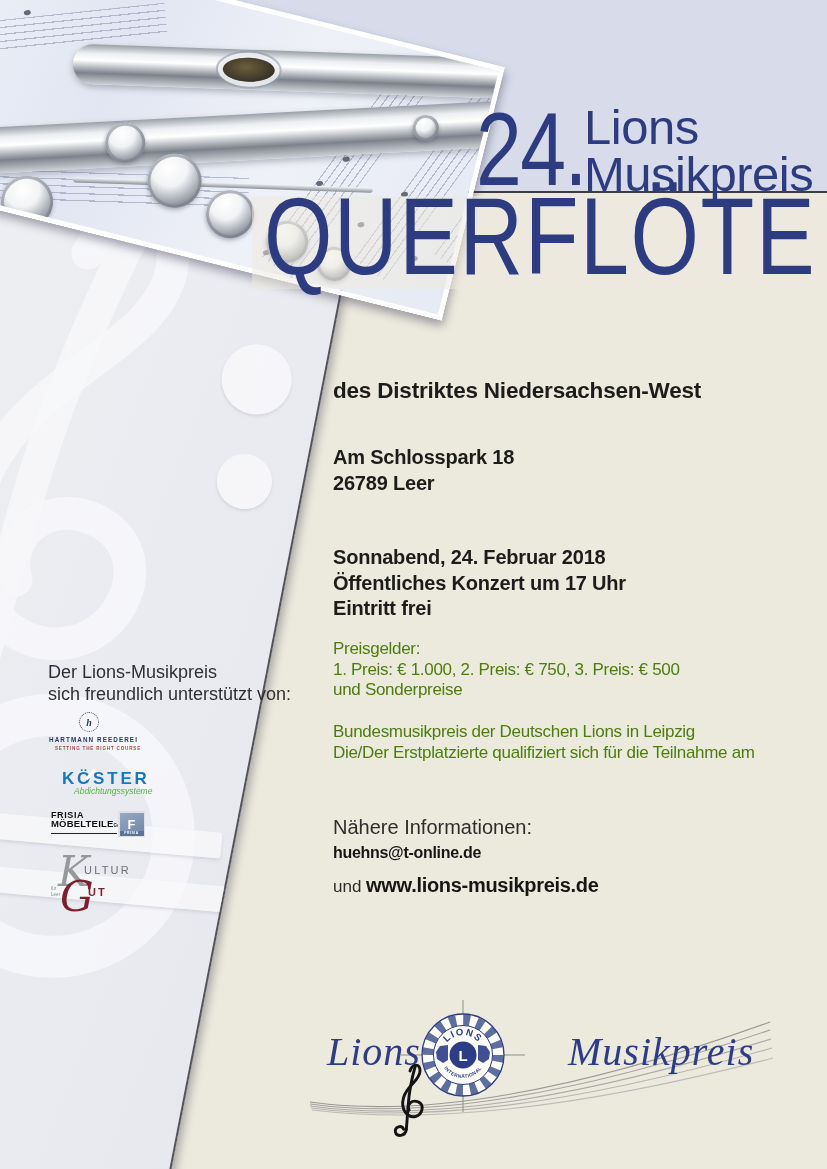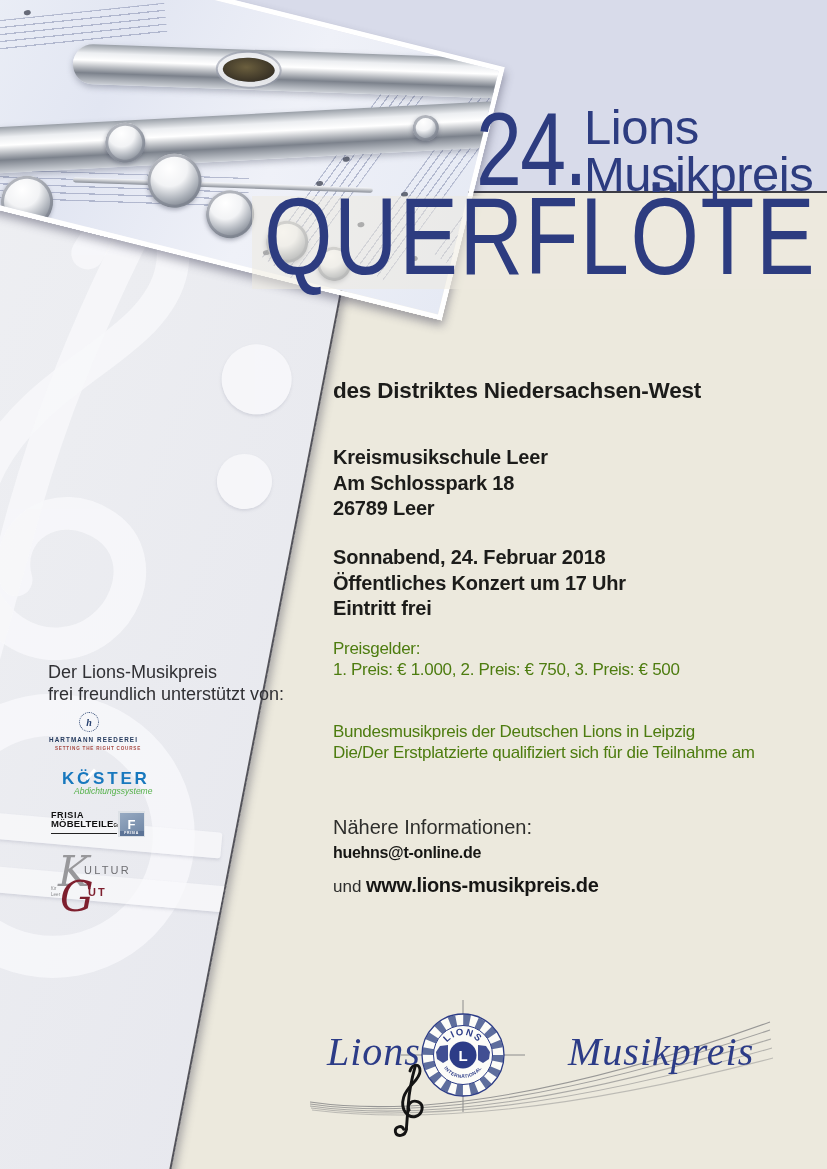--- a/index.html
+++ b/index.html
@@ -171,48 +171,48 @@
   <div class="abs t24 navy">24.</div>
   <div class="abs brand navy">
     <div>Lions</div>
     <div>Musikpreis</div>
   </div>
   <div class="abs querfloete navy">QUERFLÖTE</div>
 
   <div class="abs subtitle">des Distriktes Niedersachsen-West</div>
 
   <div class="abs blk-bold" style="top:445px;">
-    <div>Kreismusikschule Leer</div>
     <div>Am Schlosspark 18</div>
     <div>26789 Leer</div>
   </div>
 
   <div class="abs blk-bold" style="top:545px;">
     <div>Sonnabend, 24. Februar 2018</div>
     <div>Öffentliches Konzert um 17 Uhr</div>
     <div>Eintritt frei</div>
   </div>
 
   <div class="abs blk-gray" style="top:639px;">
     <div>Preisgelder:</div>
     <div>1. Preis: € 1.000, 2. Preis: € 750, 3. Preis: € 500</div>
+    <div>und Sonderpreise</div>
   </div>
 
   <div class="abs blk-gray" style="top:722px;">
     <div>Bundesmusikpreis der Deutschen Lions in Leipzig</div>
     <div>Die/Der Erstplatzierte qualifiziert sich für die Teilnahme am</div>
   </div>
 
   <div class="abs info-head">Nähere Informationen:</div>
   <div class="abs email">huehns@t-online.de</div>
   <div class="abs webline"><span>und</span> <b>www.lions-musikpreis.de</b></div>
 
   <div class="abs sb-head">
     <div>Der Lions-Musikpreis</div>
-    <div>frei freundlich unterstützt von:</div>
+    <div>sich freundlich unterstützt von:</div>
   </div>
 
   <div class="abs hm-circle">
       <span>h</span>
     </div>
   <div class="abs hm-name">HARTMANN REEDEREI</div>
   <div class="abs hm-tag">SETTING THE RIGHT COURSE</div>
 
   <div class="abs ko-name">KÖSTER</div>
   <div class="abs ko-slash"></div>

